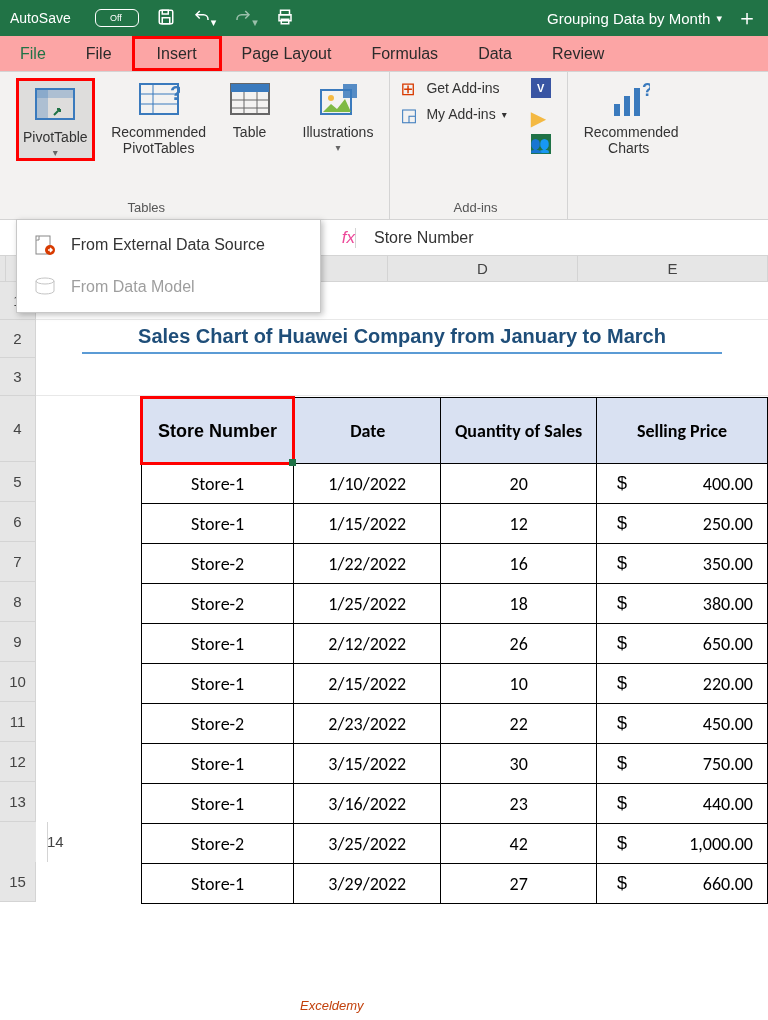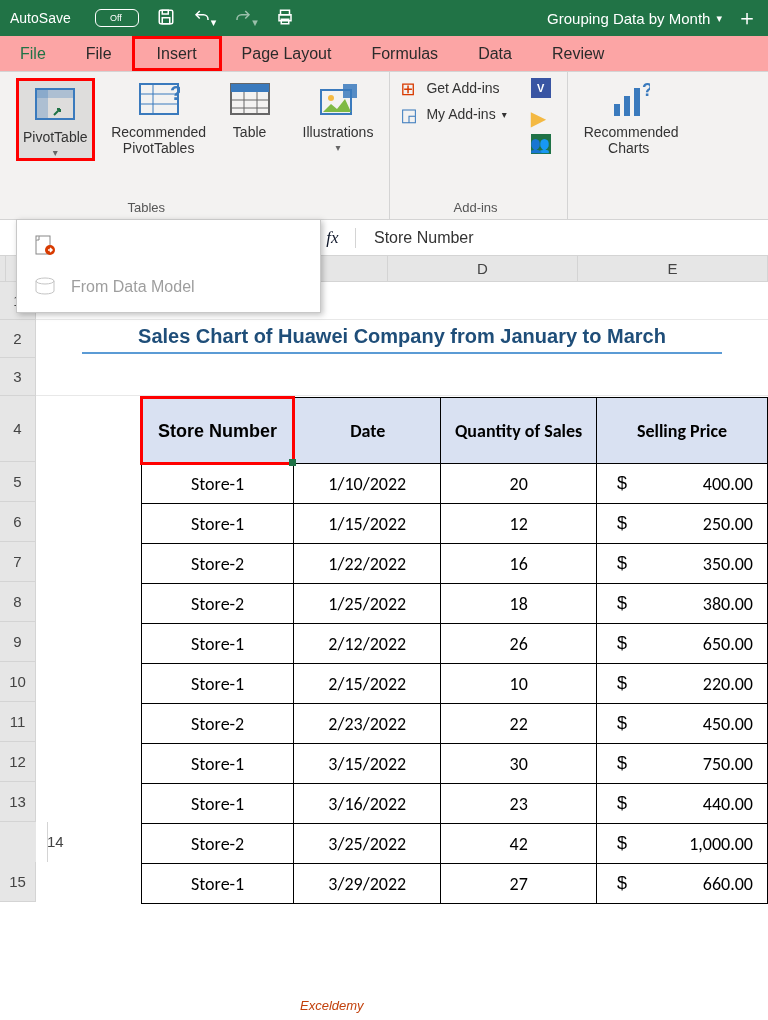--- a/index.html
+++ b/index.html
@@ -39,21 +39,21 @@
 
   
   .dropdown { position: absolute; left: 16px; top: 219px; width: 305px; background: #fff; border: 1px solid #c8c8c8; box-shadow: 2px 2px 6px rgba(0,0,0,0.25); z-index: 10; padding: 4px 0; }
   .dropdown-item { display: flex; align-items: center; gap: 14px; padding: 10px 16px; font-size: 16px; color: #333; }
   .dropdown-item.disabled { color: #9e9e9e; }
   .dropdown-item.highlight { border: 3px solid #ff0000; margin: 0; }
   .dropdown-item .icon { width: 24px; height: 22px; display: flex; align-items: center; justify-content: center; }
 
   
   .formula-bar { height: 36px; display: flex; align-items: center; border-bottom: 1px solid #d4d4d4; background: #fff; }
-  .fb-fx { width: 46px; text-align: center; font-style: italic; font-family: Liberation Serif, serif; font-size: 17px; color: #0f172a; border-right: 1px solid #d4d4d4; }
+  .fb-fx { width: 46px; text-align: right; font-style: italic; font-family: Liberation Sans, sans-serif; font-size: 17px; color: #ec4899; border-right: 1px solid #d4d4d4; }
   .fb-val { padding-left: 18px; font-size: 16px; color: #333; }
   .fb-left-spacer { width: 310px; border-right: 1px solid #d4d4d4; height: 100%; }
 
   
   .grid { display: flex; }
   .row-headers { width: 36px; background: #e6e6e6; }
   .row-headers .rh { height: 38px; line-height: 38px; text-align: center; font-size: 15px; color: #444; border-bottom: 1px solid #d4d4d4; border-right: 1px solid #d4d4d4; }
   .row-headers .rh.colhdr { height: 26px; line-height: 26px; }
   .cells { flex: 1; }
   .colhdrs { height: 26px; display: flex; background: #e6e6e6; }
@@ -218,20 +218,21 @@
 <div class="dropdown">
   <div class="dropdown-item">
     <span class="icon">
         <svg width="24" height="22">
           <rect x="3" y="2" width="14" height="18" fill="#fff" stroke="#888"></rect>
           <path d="M6 2 l0 4 l-3 0" fill="#fff" stroke="#888"></path>
           <circle cx="17" cy="16" r="5" fill="#d83b01"></circle>
           <path d="M15 16 l4 0 M17 14 l2 2 l-2 2" stroke="#fff" stroke-width="1.5" fill="none"></path>
         </svg>
       </span>
+    <span>From External Data Source</span>
   </div>
   <div class="dropdown-item disabled">
     <span class="icon">
         <svg width="24" height="22" opacity="0.5">
           <ellipse cx="12" cy="5" rx="9" ry="3" fill="none" stroke="#888"></ellipse>
           <path d="M3 5 v10 a9 3 0 0 0 18 0 V5" fill="none" stroke="#888"></path>
         </svg>
       </span>
     <span>From Data Model</span>
   </div>

